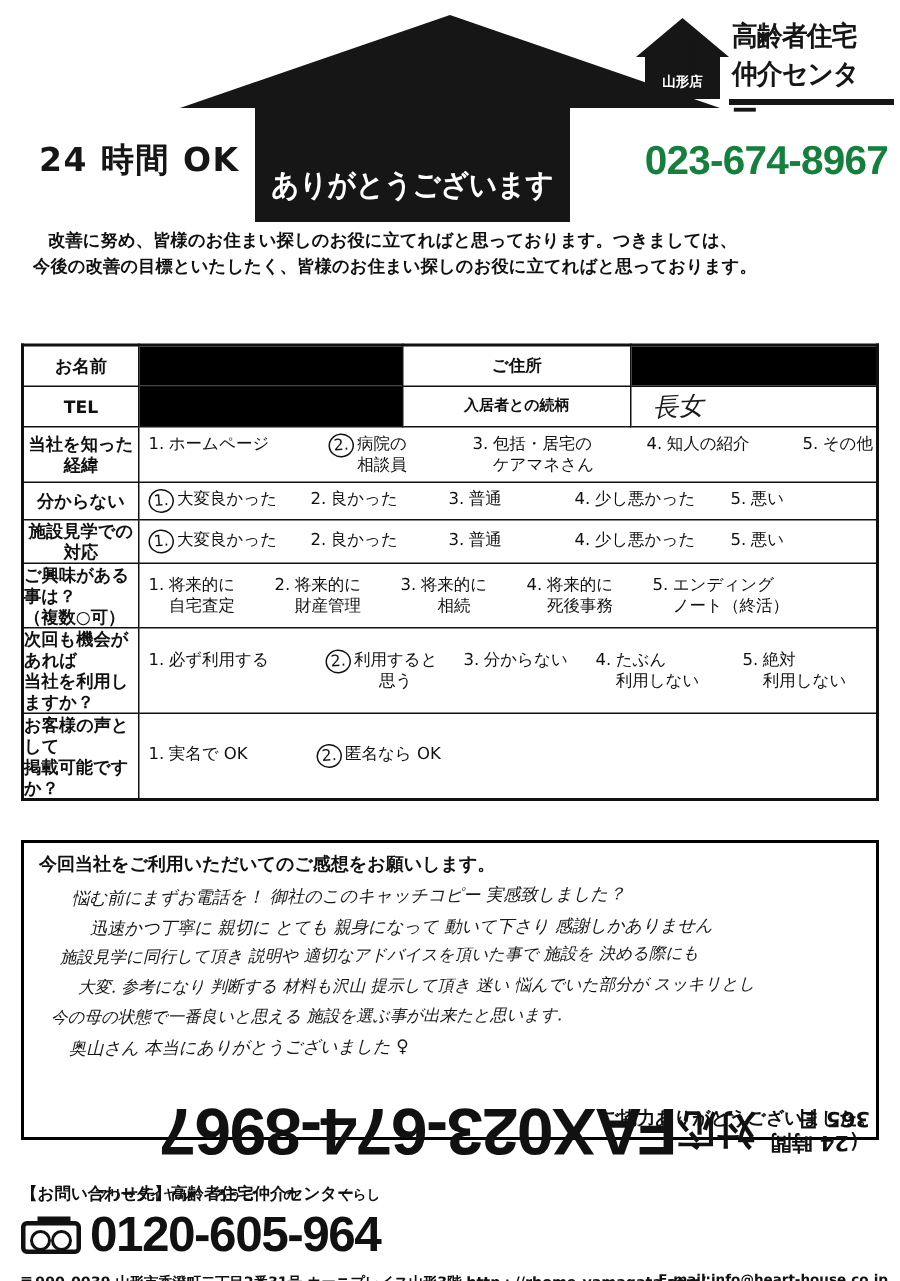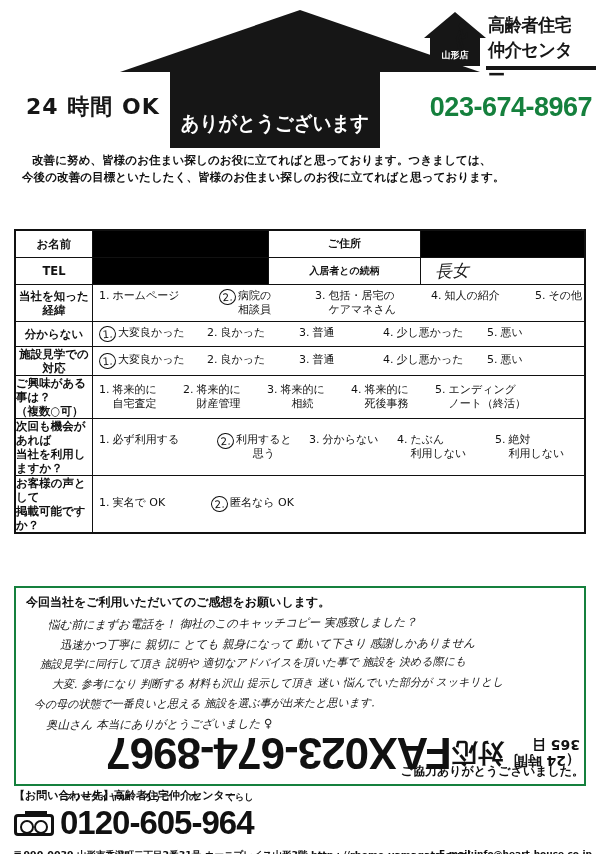--- a/index.html
+++ b/index.html
@@ -172,22 +172,21 @@
   .row-again .opt:nth-child(3) { width:88px; }
   .row-again .opt:nth-child(4) { width:98px; }
 
   .row-pub .opt:nth-child(1) { width:112px; }
 
   .sub2 { text-align:center; display:block; }
 
   
   .comment {
     position:absolute; left:14px; top:560px; width:572px; height:200px;
-    border:2px solid #15803d;
-    margin-top:26px;
+    border:2px solid #000000;
   }
   .comment-title {
     font-size:12px; font-weight:bold;
     padding:6px 0 0 10px;
   }
   .hand-lines {
     position:relative; padding:4px 10px 0 10px;
     font-family:"DejaVu Serif", serif;
     font-size:11.5px; font-style:italic; color:#161616;
     line-height:20px;

